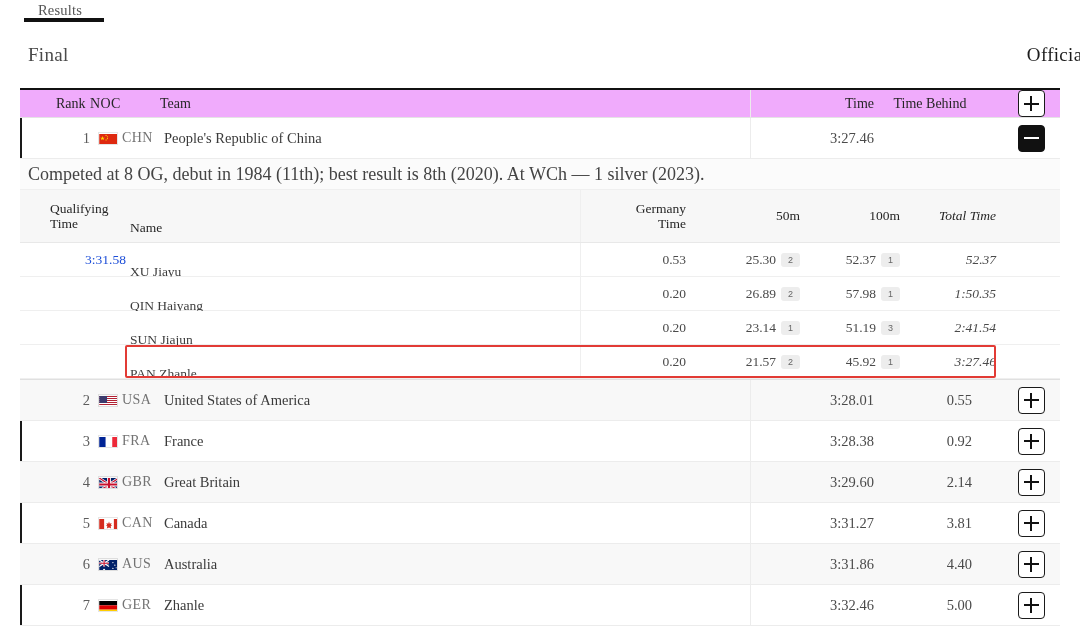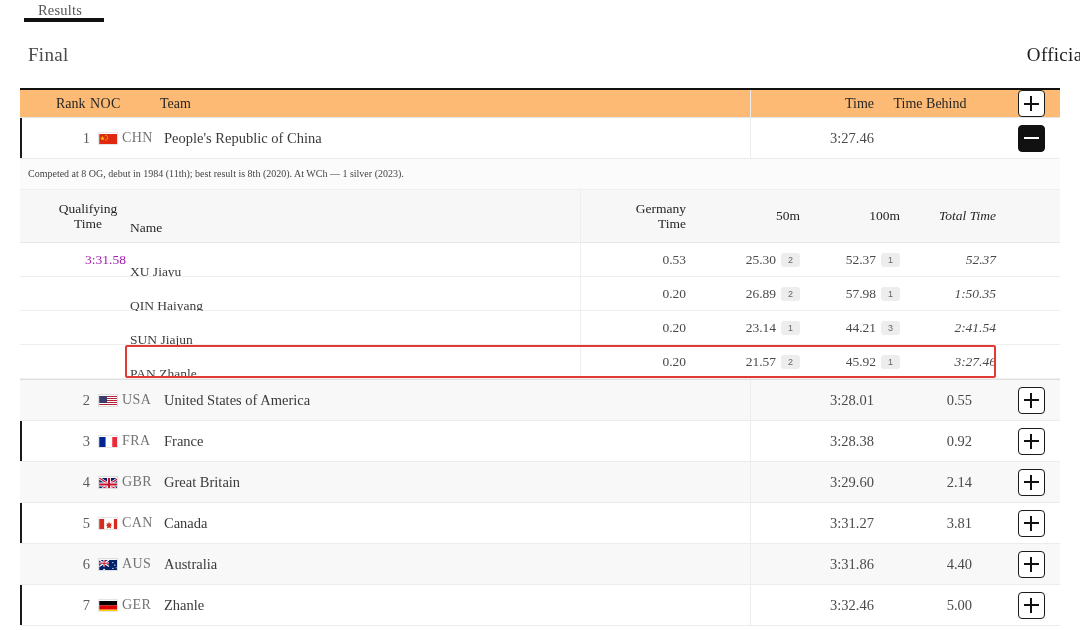--- a/index.html
+++ b/index.html
@@ -77,21 +77,21 @@
   }
 
   .row {
     position: relative;
     height: 41px;
     box-sizing: border-box;
     border-bottom: 1px solid #ececec;
   }
   .row.header {
     height: 28px;
-    background: #fdba74;
+    background: #f0abfc;
     border-bottom: 1px solid #e4e4e4;
   }
   .row.odd { background: #ffffff; }
   .row.even { background: #f8f8f8; }
 
   
   .row.accent::before {
     content: "";
     position: absolute;
     left: 0; top: 0;
@@ -203,21 +203,21 @@
   
   .detail {
     position: relative;
     background: #ffffff;
     border-bottom: 1px solid #e0e0e0;
   }
   .detail-note {
     height: 30px;
     line-height: 30px;
     padding-left: 8px;
-    font-size: 10px;
+    font-size: 18px;
     color: #444444;
     background: #fbfbfb;
     border-bottom: 1px solid #efefef;
   }
   .drow {
     position: relative;
     height: 33px;
     border-bottom: 1px solid #efefef;
     background: #ffffff;
   }
@@ -229,21 +229,21 @@
   .dvdiv {
     position: absolute;
     left: 560px; top: 0;
     width: 1px; height: 100%;
     background: #efefef;
   }
   .d-qual {
     position: absolute; left: 30px; top: 0;
     width: 76px; height: 100%;
     display: flex; align-items: center; justify-content: flex-end;
-    font-size: 13.5px; color: #a21caf;
+    font-size: 13.5px; color: #1d4ed8;
   }
   .d-name {
     position: absolute; left: 110px; top: 12px;
     width: 440px; height: 100%;
     display: flex; align-items: center;
     padding-left: 0;
     font-size: 13.5px; color: #3d3d3d;
   }
   .d-react {
     position: absolute; left: 580px; top: 0;
@@ -272,21 +272,21 @@
   .dheader .d-qual,
   .dheader .d-name,
   .dheader .d-react,
   .dheader .d-split50,
   .dheader .d-split100,
   .dheader .d-total {
     font-size: 13.5px;
     color: #262626;
     align-items: center;
   }
-  .dheader .d-qual { text-align: center; display: block; padding-top: 11px; line-height: 15px; }
+  .dheader .d-qual { text-align: left; display: block; padding-top: 11px; line-height: 15px; }
   .dheader .d-react { text-align: right; display: block; padding-top: 11px; line-height: 15px; }
   .dheader .d-name { }
   .dheader .d-split50,
   .dheader .d-split100 { }
 
   .badge {
     display: inline-flex;
     align-items: center;
     justify-content: center;
     min-width: 13px;
@@ -436,21 +436,21 @@
       <div class="drow">
         <div class="dvdiv"></div>
         <div class="d-qual"></div>
         <div class="d-name">SUN Jiajun</div>
         <div class="d-react">0.20</div>
         <div class="d-split50">
           <span class="split-val">23.14</span>
           <span class="badge">1</span>
         </div>
         <div class="d-split100">
-          <span class="split-val">44.21</span>
+          <span class="split-val">51.19</span>
           <span class="badge">3</span>
         </div>
         <div class="d-total">2:41.54</div>
       </div>
 
       <div class="drow">
         <div class="dvdiv"></div>
         <div class="d-qual"></div>
         <div class="d-name">PAN Zhanle</div>
         <div class="d-react">0.20</div>

